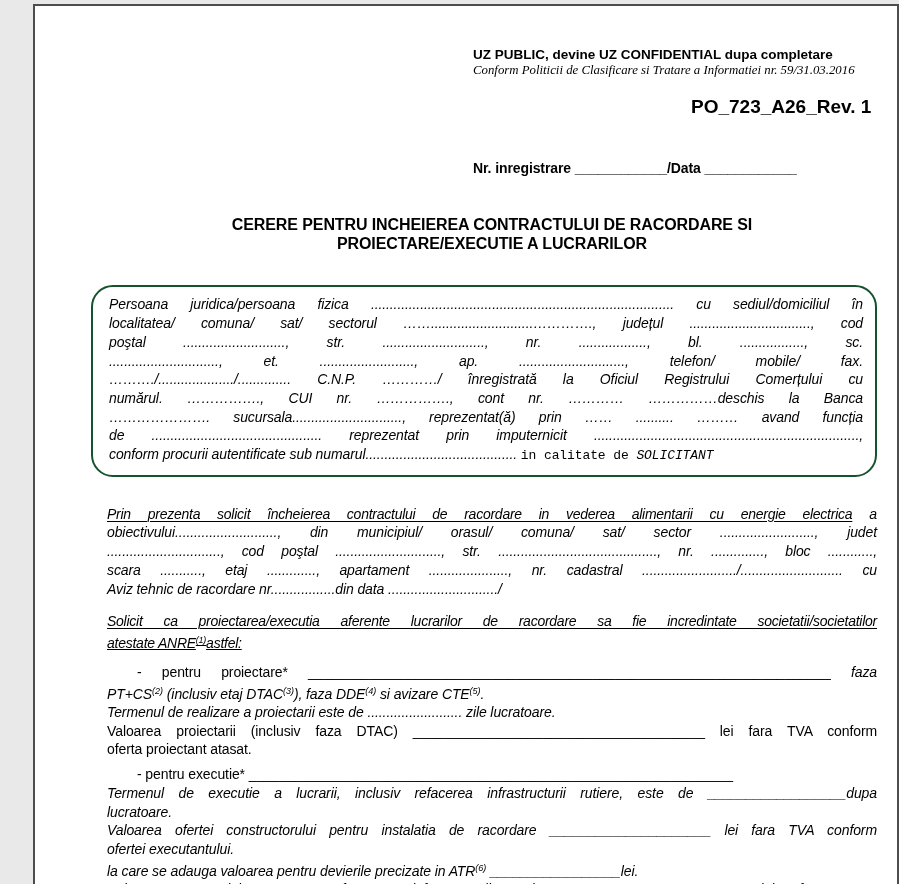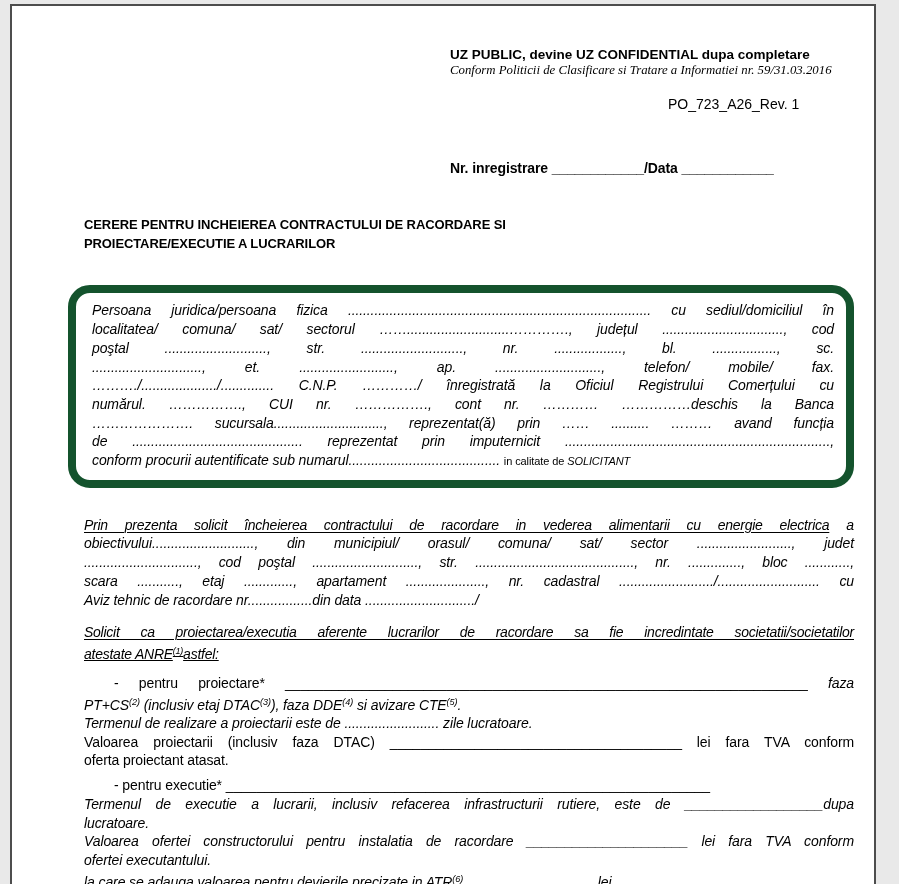--- a/index.html
+++ b/index.html
@@ -4,65 +4,65 @@
 <style>
   * { margin: 0; padding: 0; box-sizing: border-box; }
   html, body { width: 899px; height: 884px; }
   body {
     background: #e9e9e9;
     font-family: "Liberation Sans", sans-serif;
     color: #000;
     overflow: hidden;
     position: relative;
   }
-  .viewport { position: absolute; inset: 0; overflow: hidden; }
+  .viewport { position: absolute; inset: 0; overflow: hidden; margin-left: 23px; }
   .page {
     position: absolute;
     left: 10px; top: 4px;
     width: 866px; height: 880px;
     background: #fff;
     border: 2px solid #4d4d4d;
     border-bottom: none;
   }
   
   .hdr-class { position: absolute; left: 438px; top: 41px; }
   .hdr-title { font-weight: bold; font-size: 13.5px; line-height: 16px; }
   .hdr-note  { font-family: "Liberation Serif", serif; font-style: italic; font-size: 12.8px; line-height: 15px; }
-  .doc-code  { position: absolute; left: 656px; top: 90px; font-weight: normal; font-size: 14px; }
+  .doc-code  { position: absolute; left: 656px; top: 90px; font-weight: bold; font-size: 19px; }
   .registration { position: absolute; left: 438px; top: 154px; font-weight: bold; font-size: 14px; letter-spacing: -0.1px; }
   
   .main {
     position: absolute;
     left: 72px; right: 20px; top: 210px;
     font-size: 14px;
     line-height: 18.7px;
     letter-spacing: -0.1px;
   }
-  .form-title { text-align: left; font-weight: bold; font-size: 13px; margin-bottom: 32px; }
+  .form-title { text-align: center; font-weight: bold; font-size: 16px; margin-bottom: 32px; }
   .idbox {
     margin-left: -16px;
-    border: 8px solid #14532d;
+    border: 2px solid #14532d;
     border-radius: 22px;
     padding: 8px 12px 9px 16px;
     margin-bottom: 28px;
   }
   .para { margin: 0; }
   .p-request { margin-bottom: 14px; }
   .p-assign  { margin-bottom: 11px; }
   .p-design  { margin-bottom: 6px; }
   
   .tline { text-align: justify; }
   .tline.just { text-align-last: justify; }
   .tline span { white-space: normal; }
   .b { font-weight: normal; }
   .i { font-style: italic; }
   .u { text-decoration: underline; text-decoration-thickness: 1.4px; text-underline-offset: 2px; }
   .b.i.u { letter-spacing: -0.25px; }
   .sup { font-size: 9px; vertical-align: 4.5px; letter-spacing: 0; }
-  .serif { font-family: Liberation Sans, sans-serif; font-size: 11px; }
+  .serif { font-family: Liberation Mono, monospace; font-size: 13px; }
 </style>
 </head>
 <body>
 
 <div class="viewport">
   <div class="page">
 
     <div class="hdr-class">
       <div class="hdr-title">UZ PUBLIC, devine UZ CONFIDENTIAL dupa completare</div>
       <div class="hdr-note">Conform Politicii de Clasificare si Tratare a Informatiei nr. 59/31.03.2016</div>

